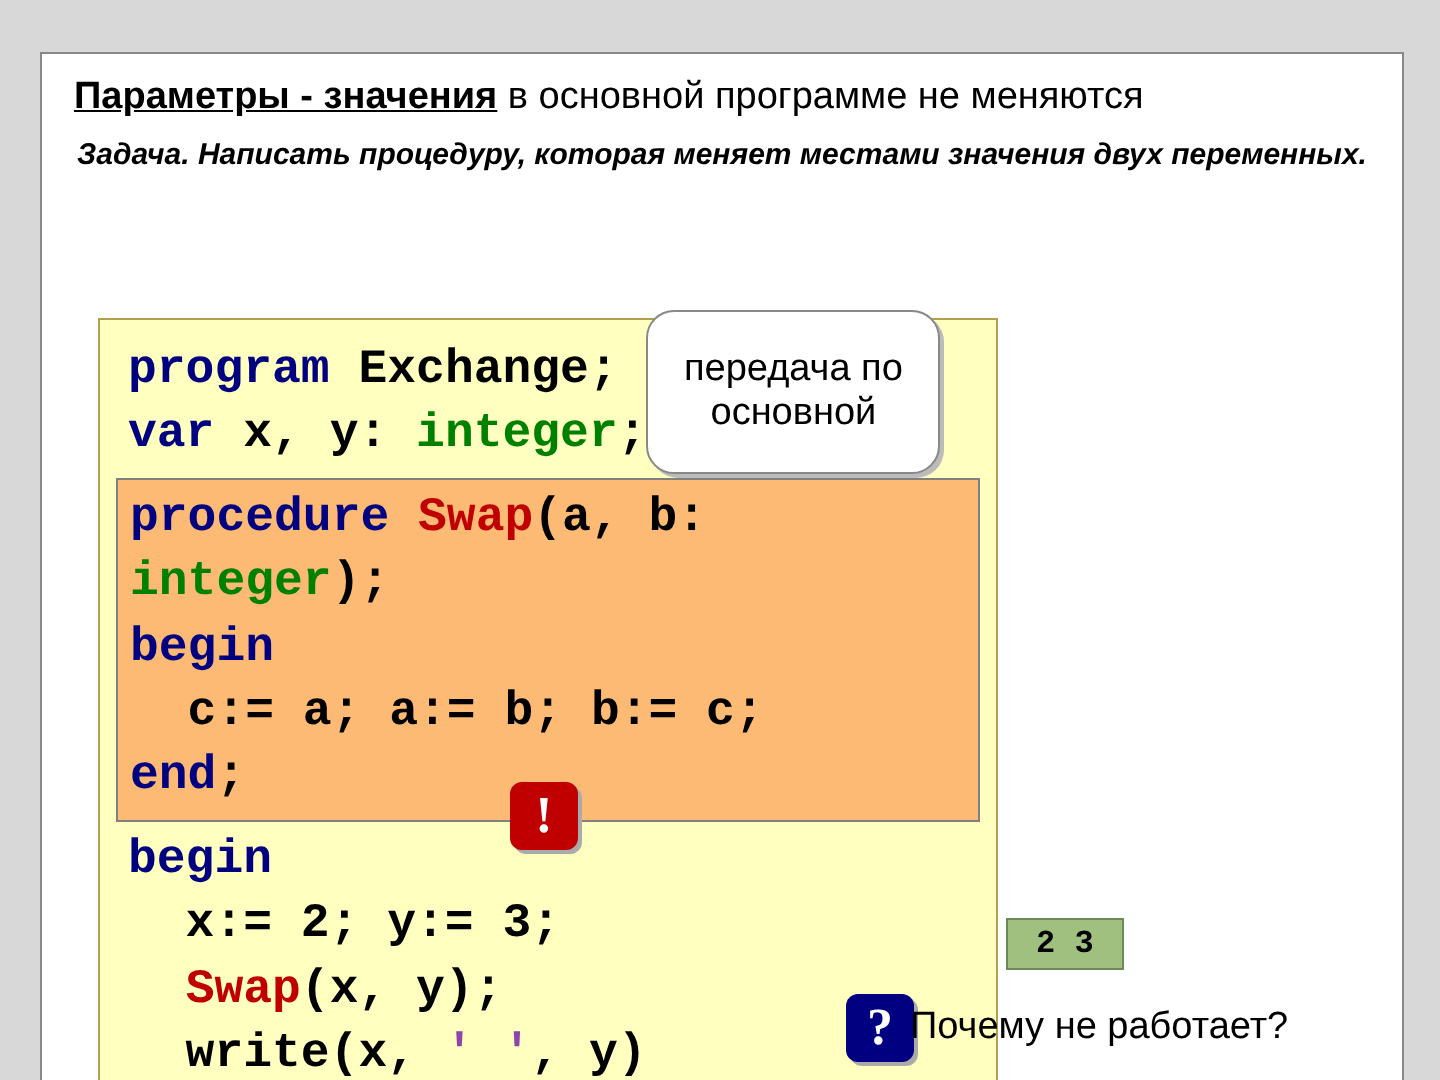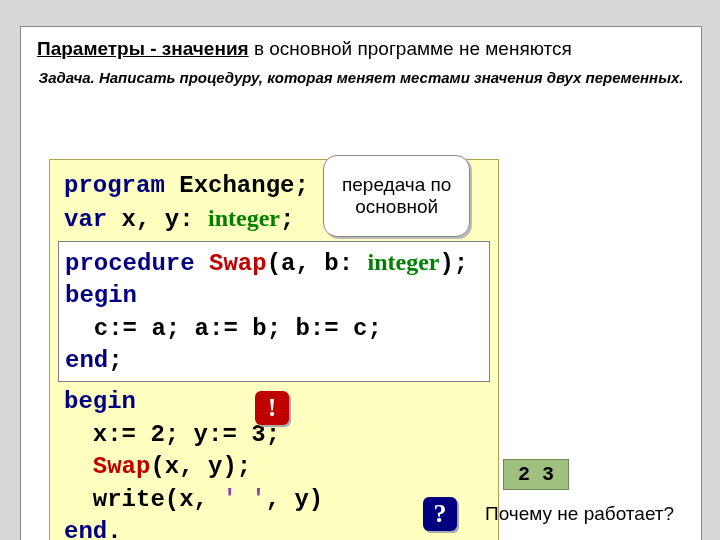--- a/index.html
+++ b/index.html
@@ -43,26 +43,26 @@
     width: 420px;
     background: #ffffc0;
     border: 1px solid #b0a050;
     padding: 10px 14px 10px 14px;
     font-family: "Courier New", monospace;
     font-size: 24px;
     font-weight: bold;
     line-height: 1.35;
   }
   .kw { color: #000080; }
-  .type { color: #008000; font-family: Liberation Serif, serif; }
+  .type { color: #008000; }
   .proc { color: #c00000; }
   .str { color: #8e44ad; }
   .inner-box {
     border: 1px solid #808080;
-    background: #ffffff;
+    background: #fdba74;
     margin: 4px -6px 4px -6px;
     padding: 4px 6px;
   }
   .callout {
     position: absolute;
     background: #fff;
     border: 1px solid #888;
     border-radius: 14px;
     padding: 18px 18px;
     font-size: 19px;
@@ -85,30 +85,30 @@
     font-family: "Times New Roman", serif;
   }
   .badge.excl { background: #c00000; left: 234px; top: 364px; }
   .badge.ques { background: #000080; left: 402px; top: 470px; }
   .note {
     position: absolute;
     font-size: 19px;
     line-height: 1.2;
   }
   .note.copies { left: 278px; top: 362px; width: 400px; }
-  .note.why { left: 464px; top: 476px; }
+  .note.why { left: 434px; top: 476px; }
   .output {
     position: absolute;
     left: 482px;
     top: 432px;
     background: #a0c080;
     border: 1px solid #6a8a58;
     padding: 3px 14px;
     font-family: "Courier New", monospace;
-    font-size: 20px;
+    font-size: 16px;
     font-weight: bold;
   }
 </style>
 </head>
 <body>
 
 <div class="page">
 
   <div class="title">
     <b><span class="u">Параметры - значения</span></b><span> в основной программе не меняются</span>

